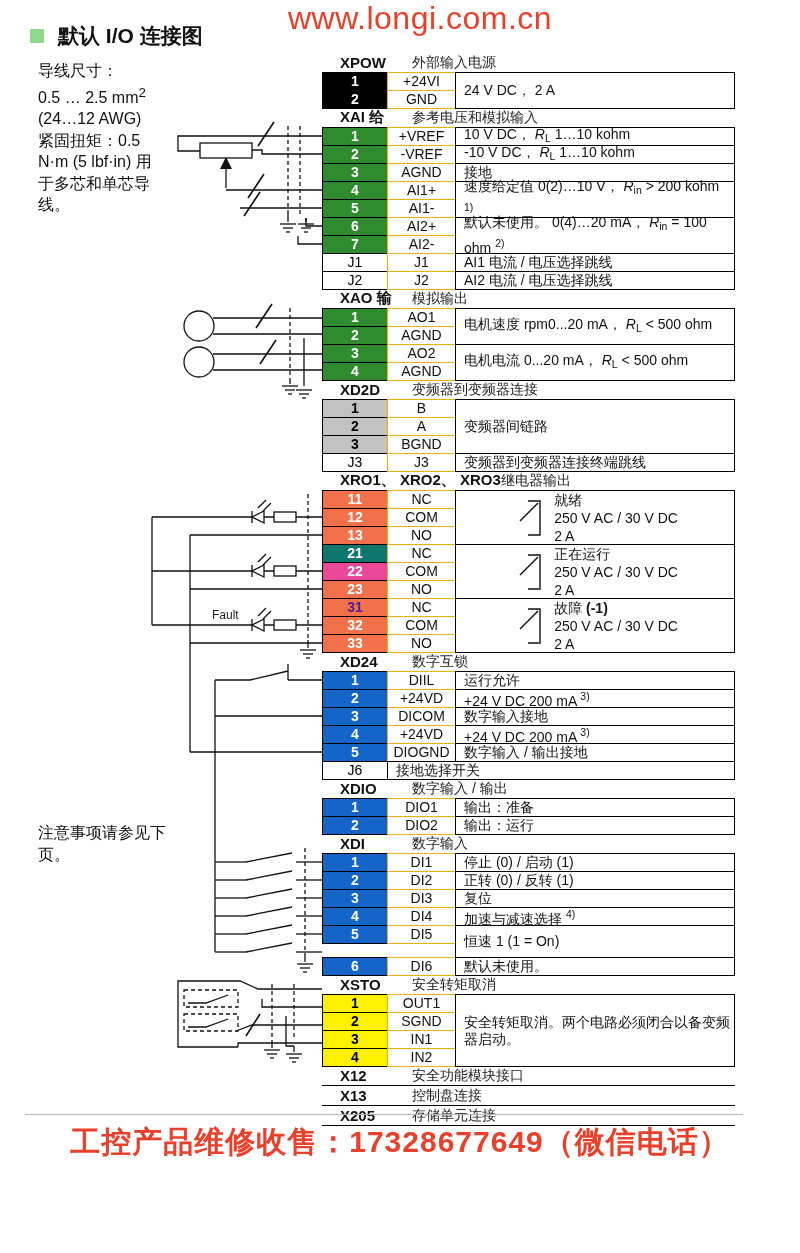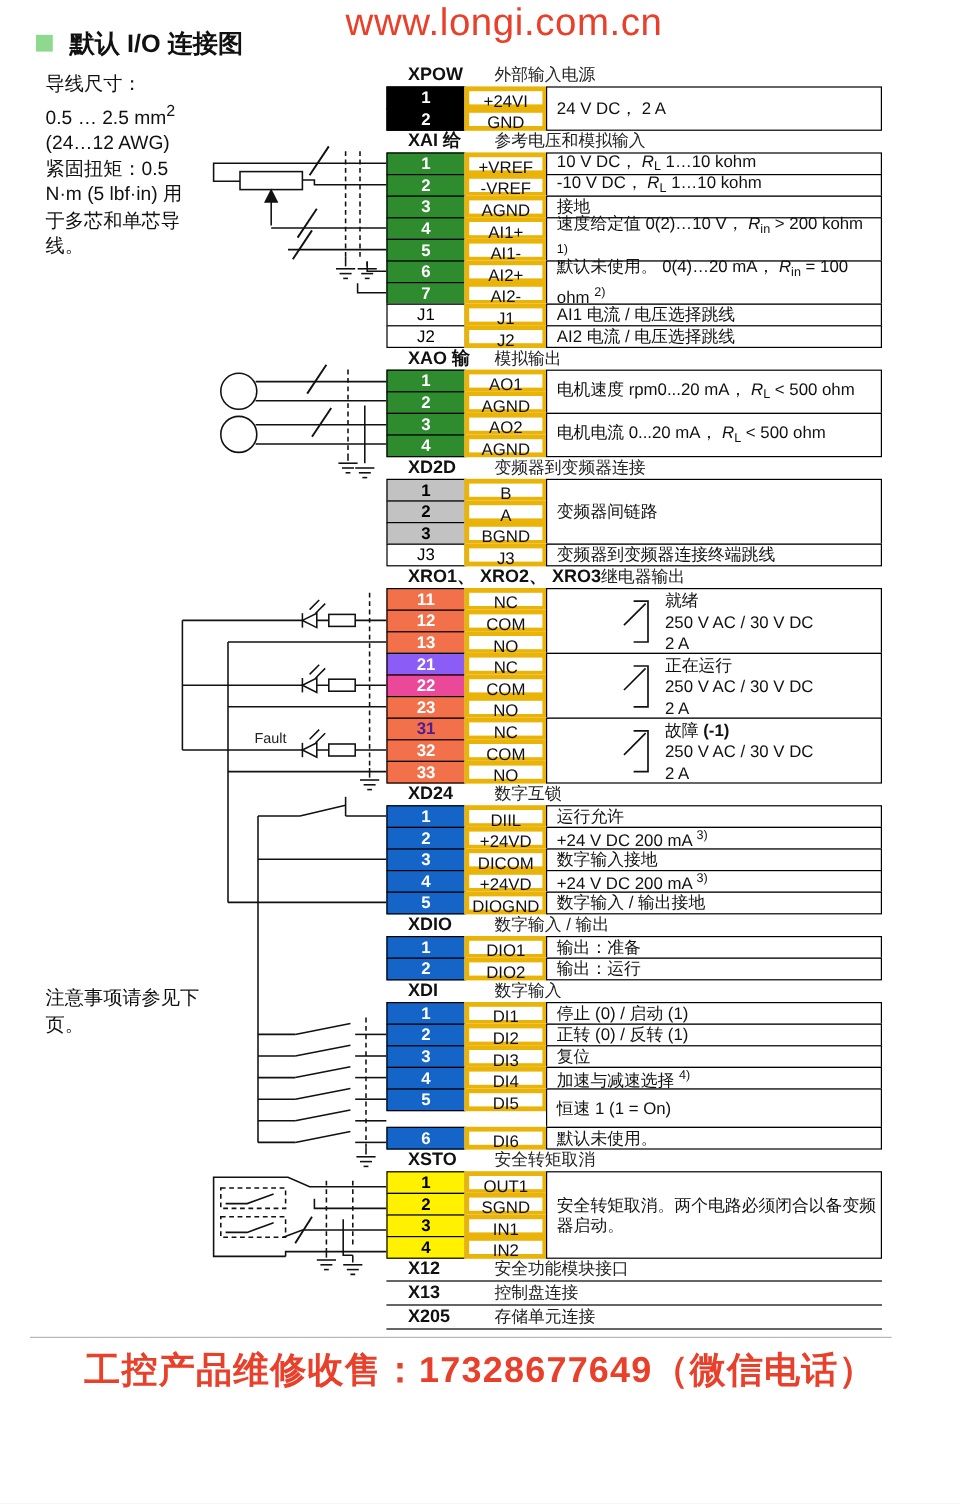--- a/index.html
+++ b/index.html
@@ -18,21 +18,21 @@
   .sec-header{height:19px;display:flex;align-items:center;}
   .sec-name{font-weight:bold;font-size:15px;padding-left:18px;min-width:72px;box-sizing:content-box;white-space:nowrap;}
   .sec-title{font-size:14px;color:#222;white-space:nowrap;}
   .group{display:flex;margin-bottom:-1px;}
   .g-left{display:flex;flex-direction:column;width:134px;flex:none;}
   .group.wide .g-left{width:66px;}
   .t-row{display:flex;height:19px;margin-bottom:-1px;}
   .t-row:last-child{margin-bottom:0;}
   .t-num{width:66px;flex:none;border:1px solid #000;text-align:center;font-weight:bold;
          font-size:14px;line-height:17px;box-sizing:border-box;}
-  .t-tag{width:69px;flex:none;border:4px solid #eab308;margin-left:-1px;text-align:center;
+  .t-tag{width:69px;flex:none;border:1px solid #eab308;margin-left:-1px;text-align:center;
          font-size:14px;line-height:17px;box-sizing:border-box;background:#fff;}
   .t-desc{flex:1;border:1px solid #000;margin-left:-1px;box-sizing:border-box;font-size:14px;
           display:flex;flex-direction:column;justify-content:center;padding:0 4px 0 8px;
           background:#fff;line-height:17px;}
   .t-desc.with-icon{flex-direction:row;align-items:center;gap:10px;}
   .t-desc sub{font-size:10.5px;vertical-align:-3px;}
   .t-desc sup{font-size:10.5px;}
   .relay-icon{flex:none;}
   .d-lines div{line-height:18px;}
   .simple{display:flex;align-items:center;height:19px;border-bottom:1px solid #000;}
@@ -390,21 +390,21 @@
           <div class="d-lines">
             <div>就绪</div>
             <div>250 V AC / 30 V DC</div>
             <div>2 A</div>
           </div>
         </div>
       </div>
       <div class="group">
         <div class="g-left">
           <div class="t-row">
-            <div class="t-num" style="background: #8b5cf6; color: rgb(255, 255, 255);">21</div>
+            <div class="t-num" style="background: #0f766e; color: rgb(255, 255, 255);">21</div>
             <div class="t-tag">NC</div>
           </div>
           <div class="t-row">
             <div class="t-num" style="background: #ec4899; color: rgb(255, 255, 255);">22</div>
             <div class="t-tag">COM</div>
           </div>
           <div class="t-row">
             <div class="t-num" style="background: rgb(243, 113, 74); color: rgb(255, 255, 255);">23</div>
             <div class="t-tag">NO</div>
           </div>
@@ -504,20 +504,30 @@
         <div class="g-left">
           <div class="t-row">
             <div class="t-num" style="background: rgb(21, 101, 200); color: rgb(255, 255, 255);">5</div>
             <div class="t-tag">DIOGND</div>
           </div>
         </div>
         <div class="t-desc" style="height: 19px;">
           <span>数字输入 / 输出接地</span>
         </div>
       </div>
+      <div class="group wide">
+        <div class="g-left">
+          <div class="t-row">
+            <div class="t-num" style="background: rgb(255, 255, 255); color: rgb(0, 0, 0); font-weight: normal;">J6</div>
+          </div>
+        </div>
+        <div class="t-desc" style="height: 19px;">
+          <span>接地选择开关</span>
+        </div>
+      </div>
       <div class="sec-header">
         <span class="sec-name">XDIO</span>
         <span class="sec-title">数字输入 / 输出</span>
       </div>
       <div class="group">
         <div class="g-left">
           <div class="t-row">
             <div class="t-num" style="background: rgb(21, 101, 200); color: rgb(255, 255, 255);">1</div>
             <div class="t-tag">DIO1</div>
           </div>

